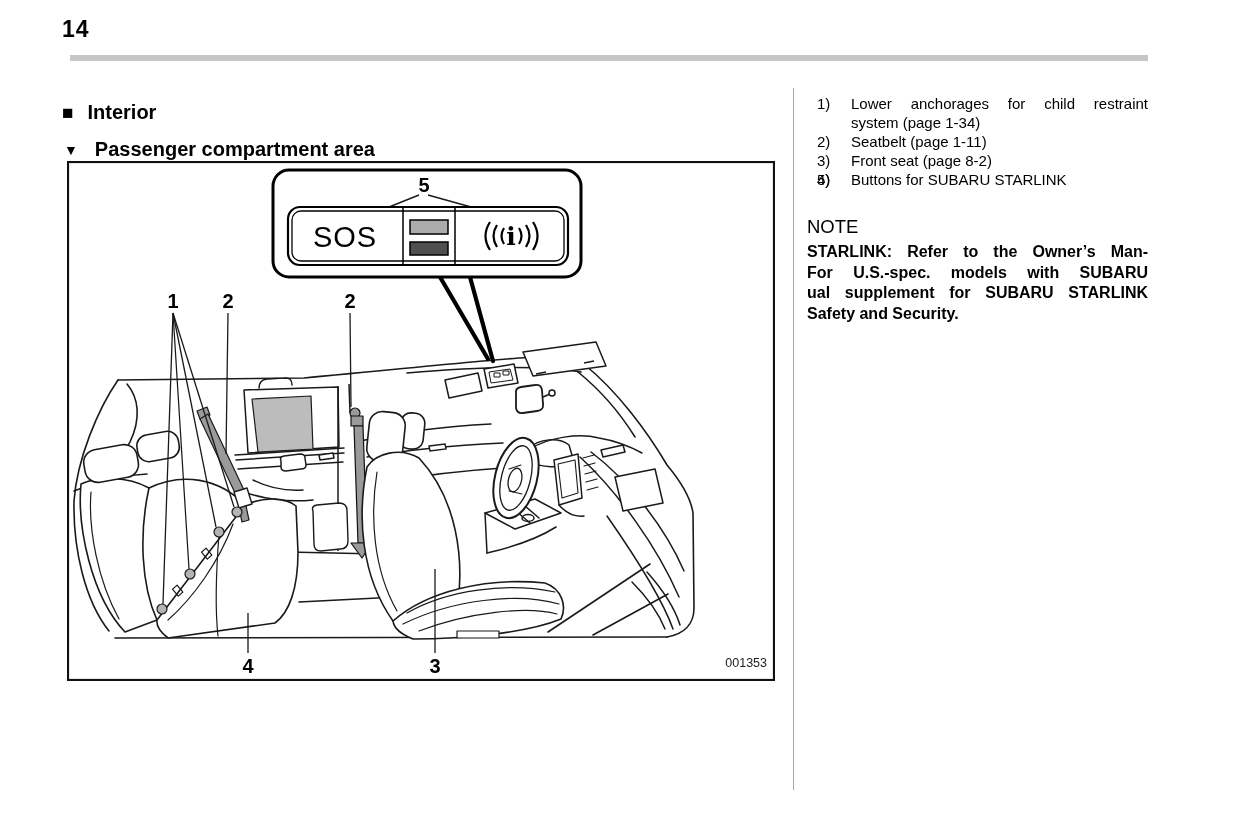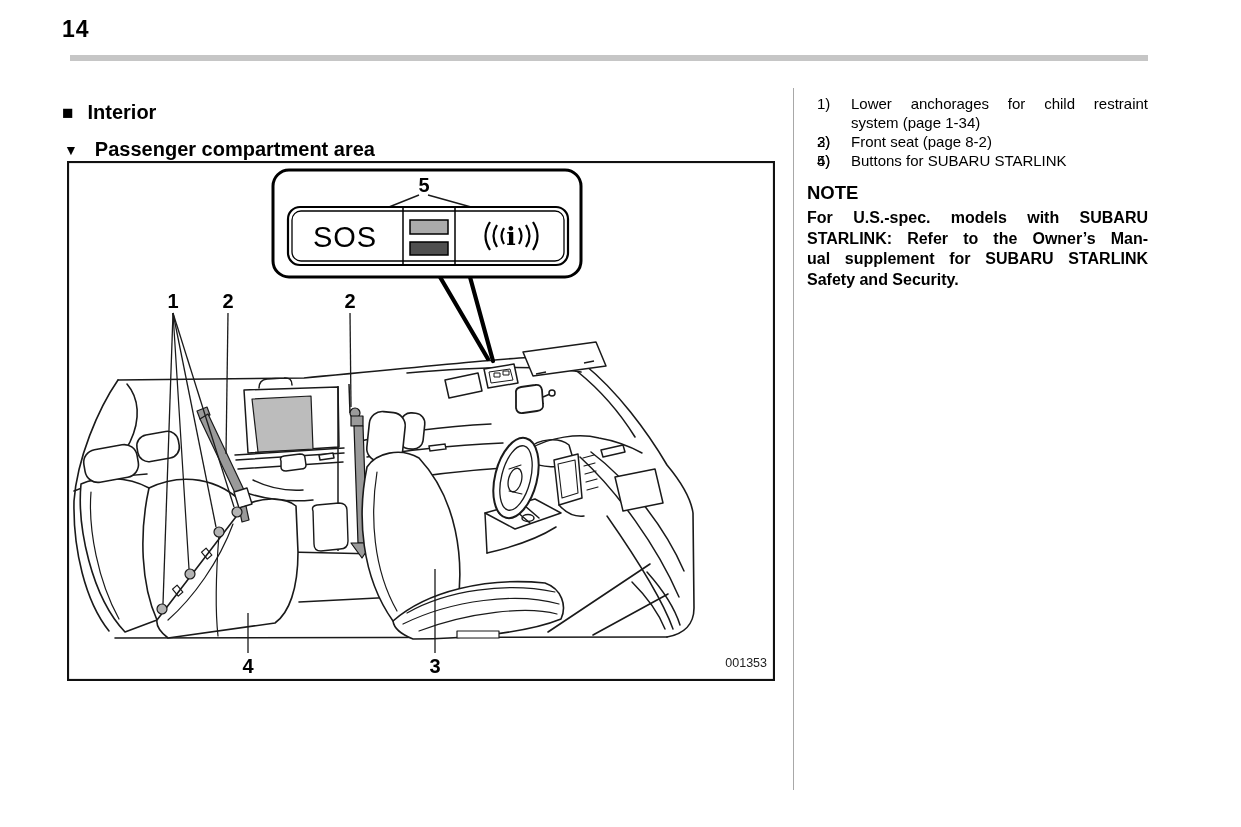--- a/index.html
+++ b/index.html
@@ -27,21 +27,21 @@
   .code{font-size:12.5px;fill:#222;}
   .iserif{font-family:"DejaVu Serif",serif;font-weight:bold;font-size:25px;}
 
   
   .divider{left:793px;top:88px;width:1px;height:702px;background:#a8a8a8;}
   .right-col{left:807px;top:94px;width:341px;}
   .legend{font-size:15px;line-height:19px;}
   .legend-item{position:relative;padding-left:44px;}
   .legend-item .num{position:absolute;left:10px;}
   .jline{text-align:justify;text-align-last:justify;}
-  .note-title{margin-top:11px;font-size:18.5px;font-weight:bold;line-height:24px;}
+  .note-title{margin-top:26px;font-size:18.5px;font-weight:normal;line-height:24px;}
   .note-body{margin-top:3px;font-size:16px;font-weight:bold;line-height:20.5px;}
 </style>
 </head>
 <body>
 
 <div>
 
   <div class="abs header-rule"></div>
   <div class="abs page-num">14</div>
 
@@ -250,36 +250,37 @@
 
   <div class="abs right-col">
     <div class="legend">
       <div class="legend-item">
         <span class="num">1)</span>
         <div class="jline">Lower anchorages for child restraint</div>
         <div>system (page 1-34)</div>
       </div>
       <div class="legend-item">
         <span class="num">2)</span>
+        <div>Seatbelt (page 1-11)</div>
       </div>
       <div class="legend-item">
         <span class="num">3)</span>
         <div>Front seat (page 8-2)</div>
       </div>
       <div class="legend-item">
         <span class="num">4)</span>
       </div>
       <div class="legend-item">
         <span class="num">5)</span>
         <div>Buttons for SUBARU STARLINK</div>
       </div>
     </div>
 
     <div class="note-title">NOTE</div>
     <div class="note-body">
+      <div class="jline">STARLINK: Refer to the Owner’s Man-</div>
       <div class="jline">For U.S.-spec. models with SUBARU</div>
-      <div class="jline">STARLINK: Refer to the Owner’s Man-</div>
       <div class="jline">ual supplement for SUBARU STARLINK</div>
       <div>Safety and Security.</div>
     </div>
   </div>
 
 </div>
 
 </body></html>

